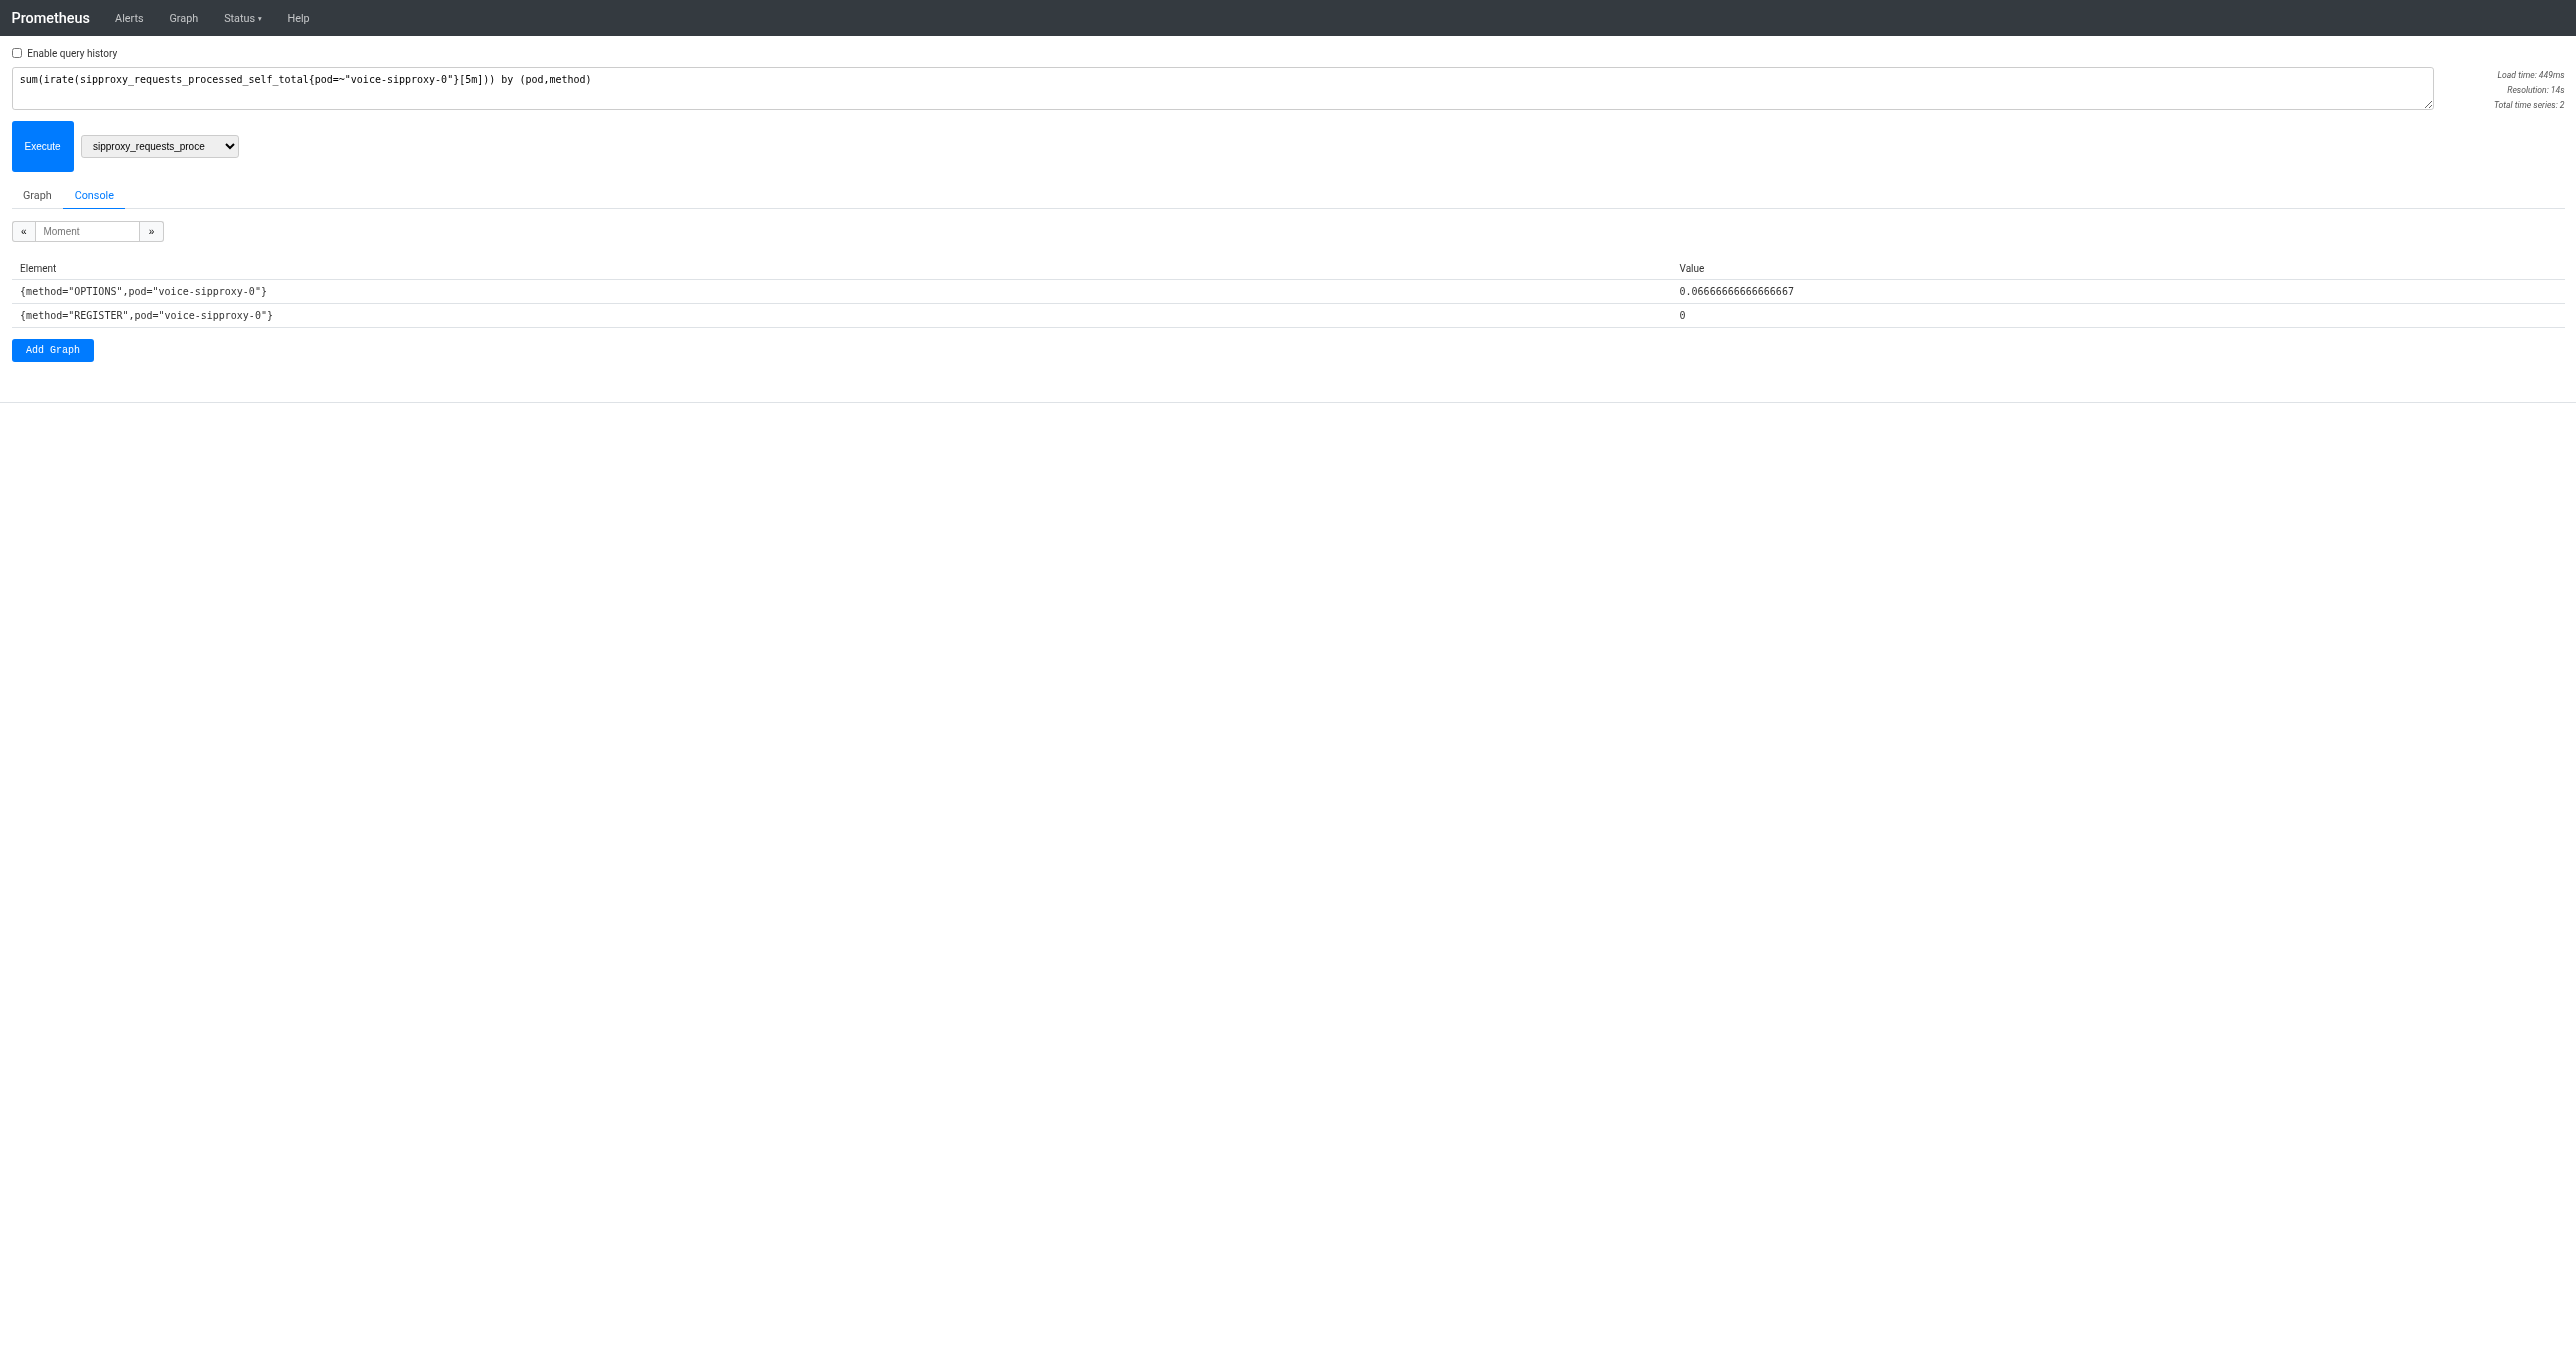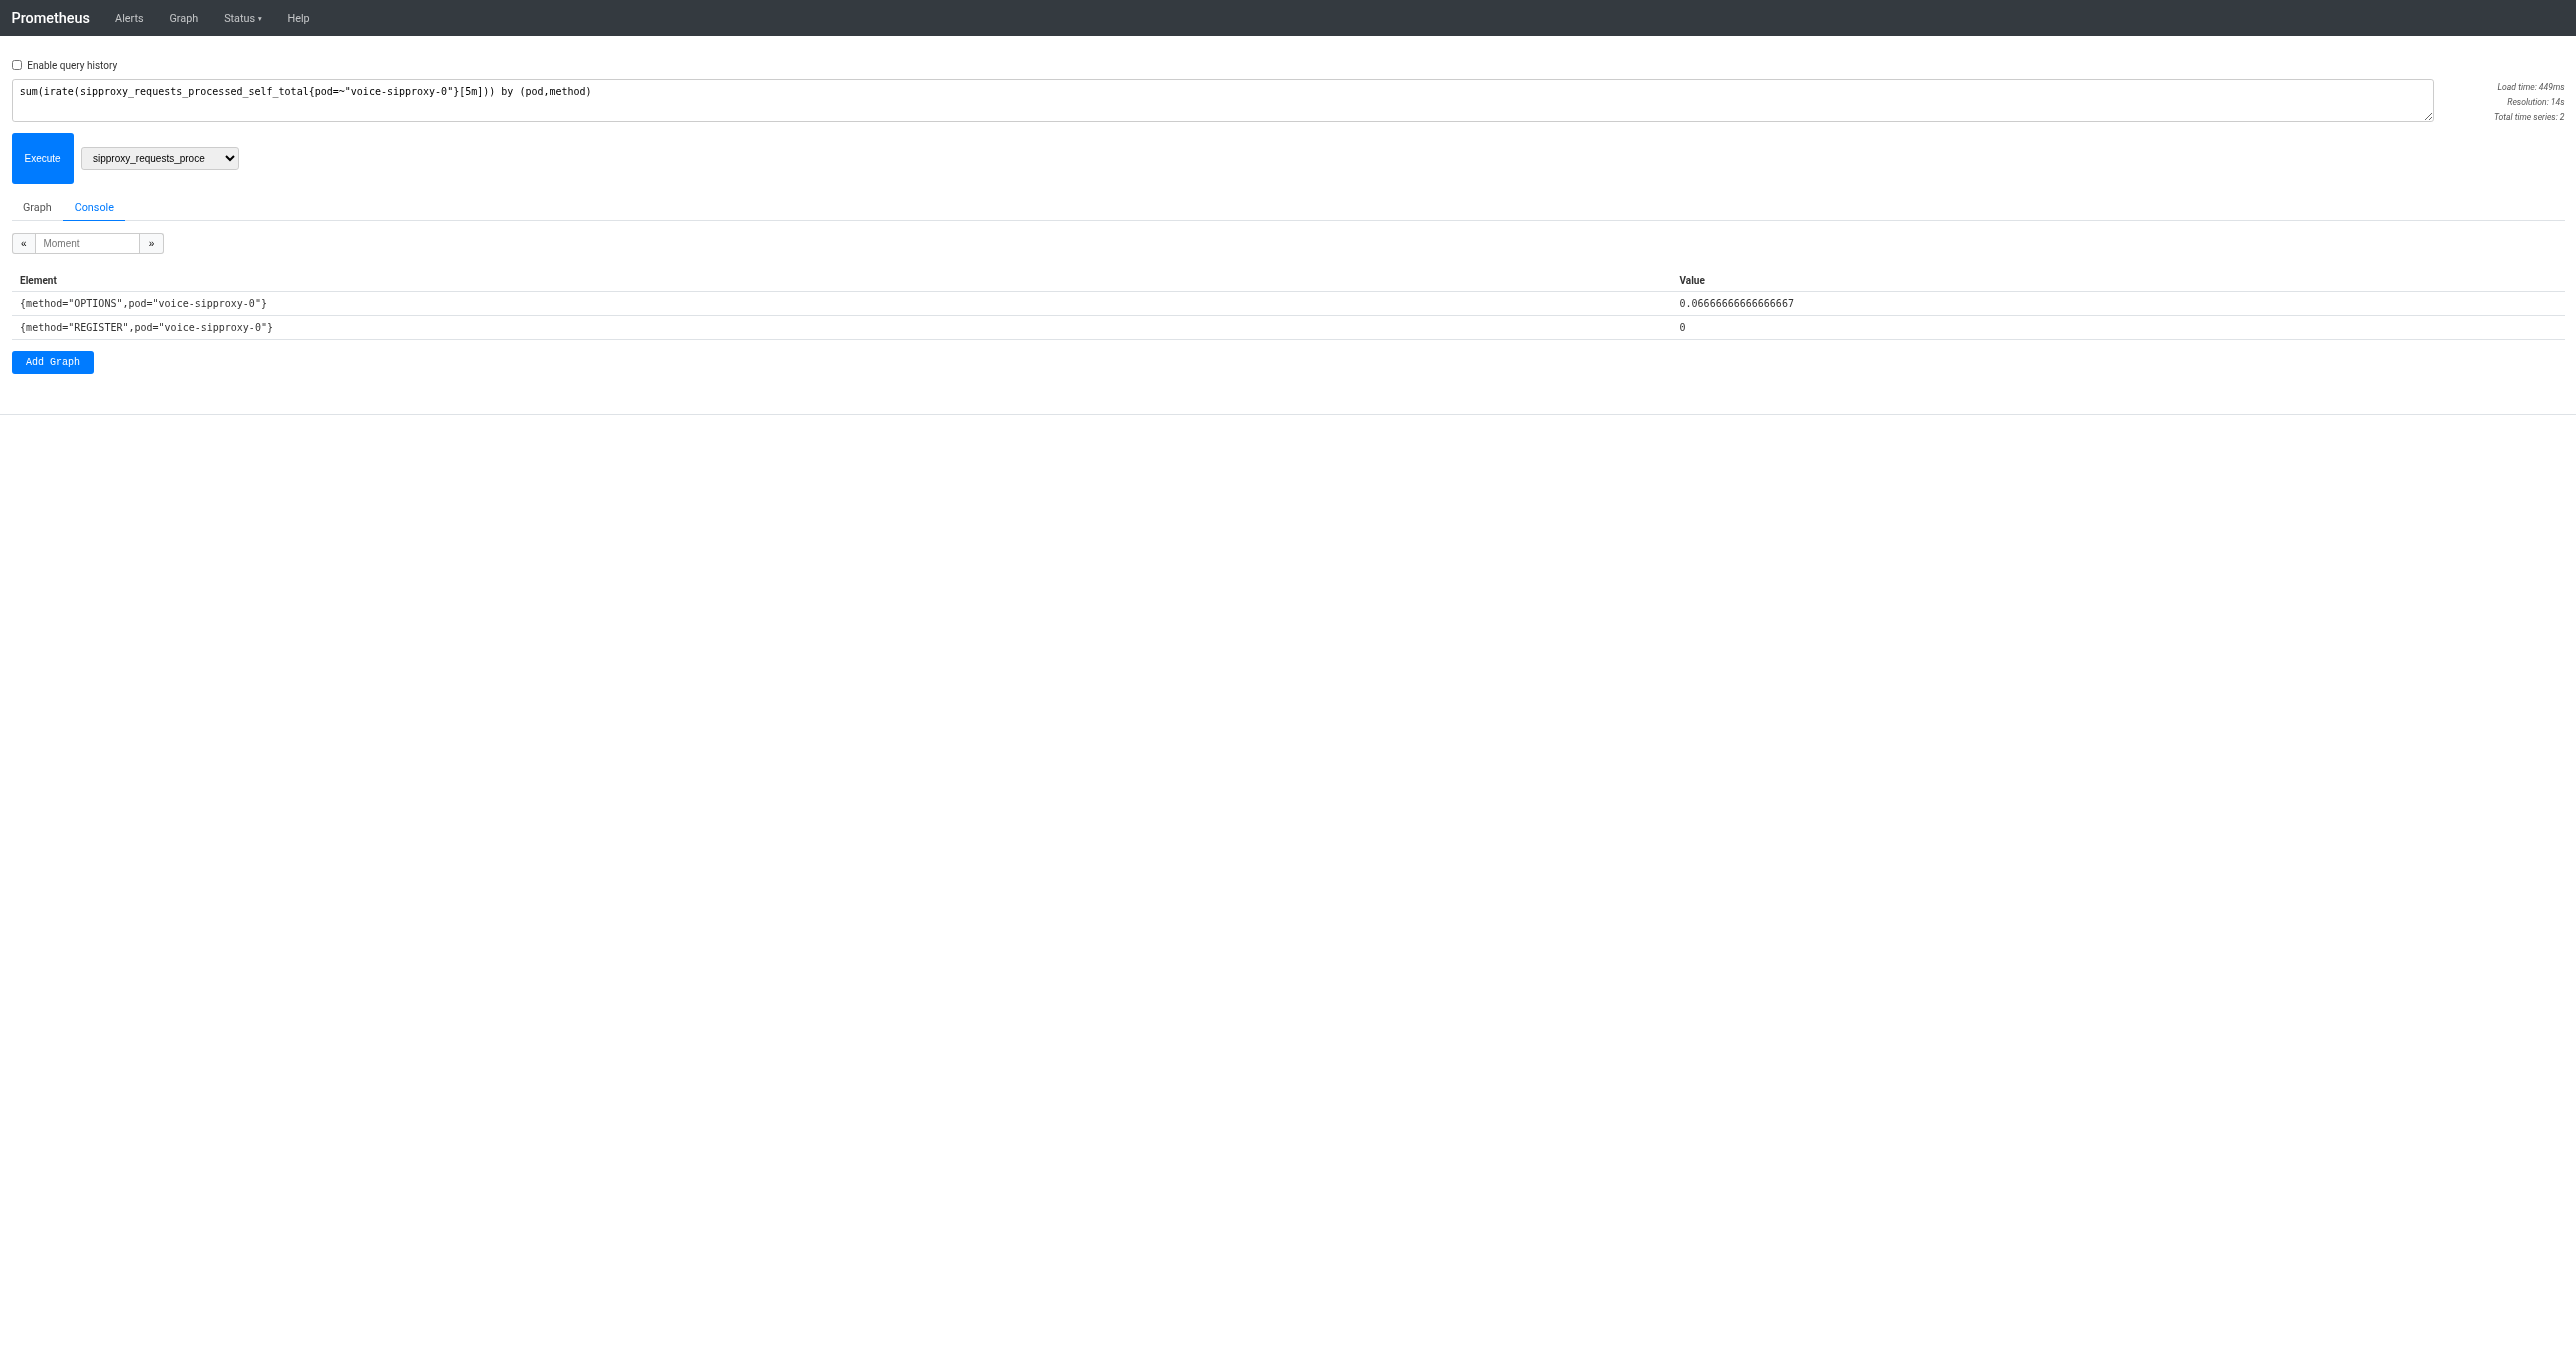--- a/index.html
+++ b/index.html
@@ -51,21 +51,20 @@
       padding: 2.9px 5.8px;
     }
 
     .dropdown-arrow {
       font-size: 7.2px;
     }
 
     
     .main-content {
       padding: 11.5px;
-      margin-top: 12px;
     }
 
     
     .query-history-row {
       display: flex;
       align-items: center;
       gap: 5.8px;
       margin-bottom: 8.6px;
     }
 
@@ -201,21 +200,21 @@
 
     
     .data-table {
       width: 100%;
       border-collapse: collapse;
       margin-bottom: 11.5px;
     }
 
     .data-table th {
       text-align: left;
-      font-weight: 700;
+      font-weight: 400;
       padding: 5.8px 8.6px;
       border-bottom: 1.4px solid #dee2e6;
       font-size: 10px;
       color: #333;
     }
 
     .data-table td {
       padding: 5.8px 8.6px;
       border-bottom: 0.7px solid #dee2e6;
       font-size: 10px;

